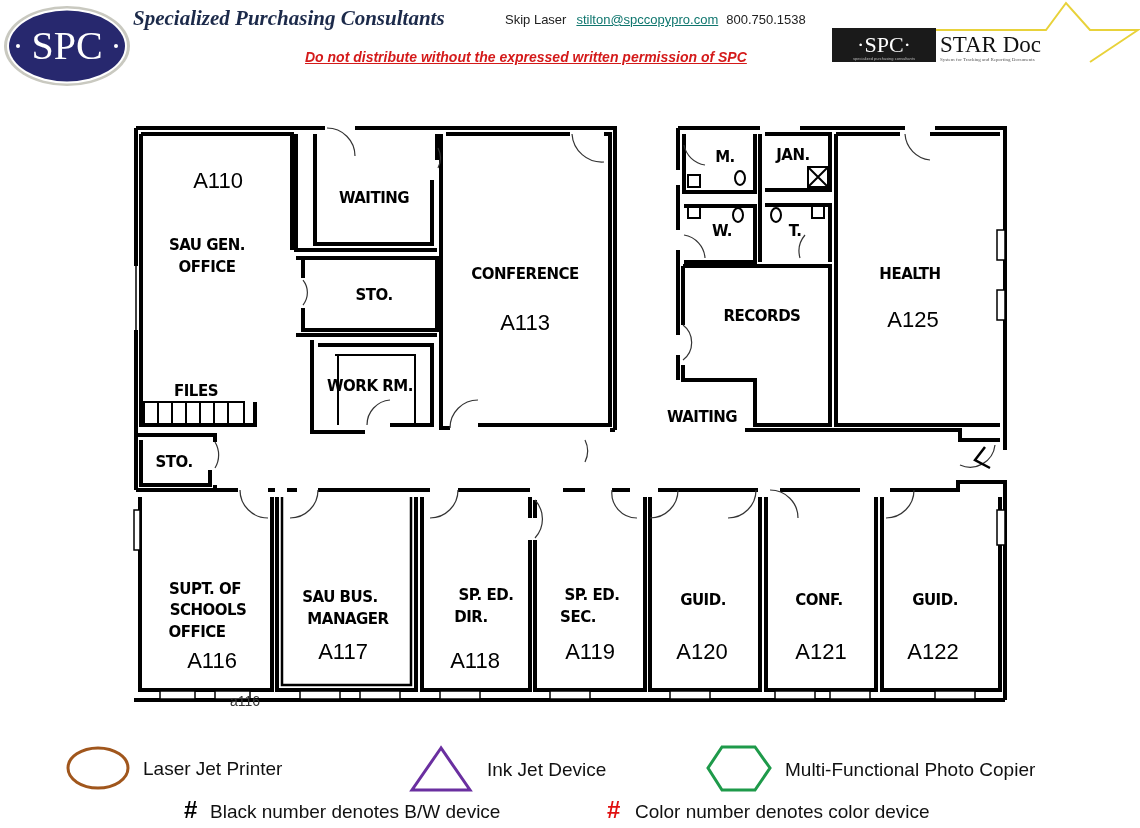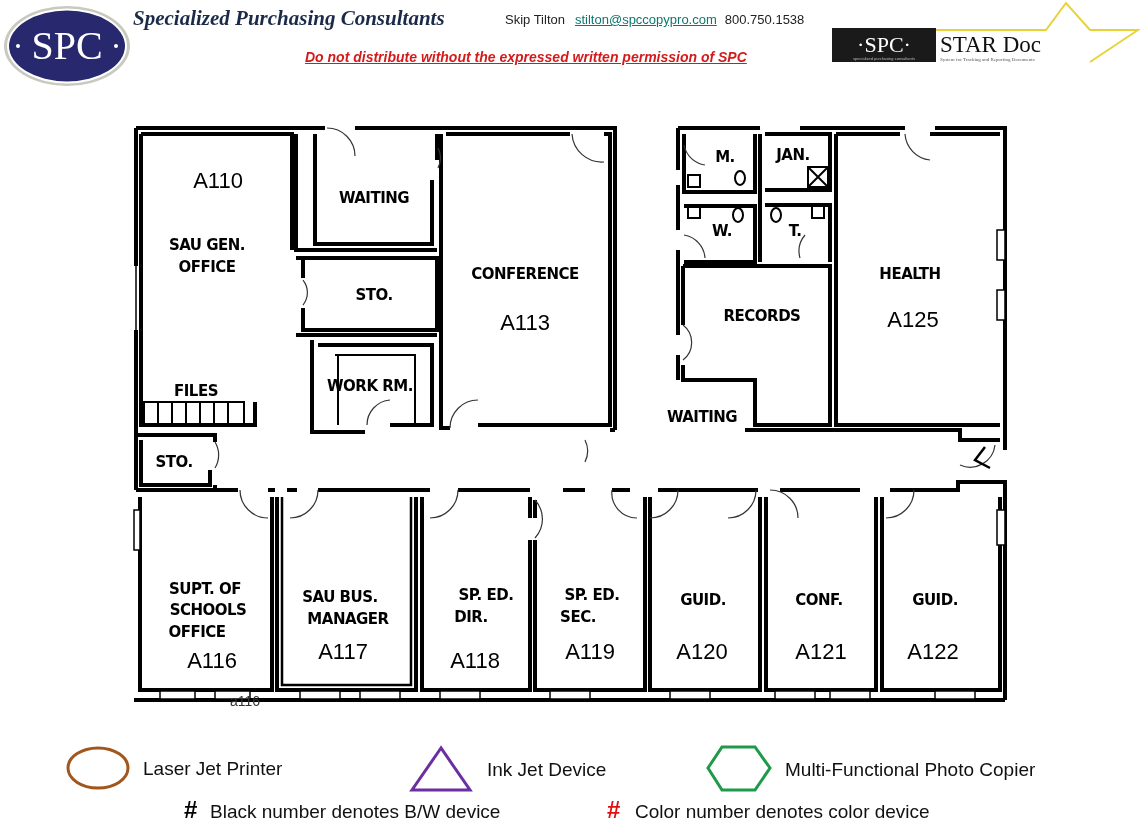--- a/index.html
+++ b/index.html
@@ -24,21 +24,21 @@
   <ellipse cx="65" cy="42" rx="63" ry="40" fill="#c9c9c0"></ellipse>
   <ellipse cx="65" cy="42" rx="60" ry="37.5" fill="#ffffff"></ellipse>
   <ellipse cx="65" cy="42" rx="58" ry="35.5" fill="#27286e"></ellipse>
   <text x="65" y="55" text-anchor="middle" font-family="Liberation Serif, serif" font-size="40" fill="#ffffff">SPC</text>
   <circle cx="16" cy="42" r="2" fill="#ffffff"></circle>
   <circle cx="114" cy="42" r="2" fill="#ffffff"></circle>
 </svg>
 
 <div class="abs company">Specialized Purchasing Consultants</div>
 <div class="abs contact">
-  <span>Skip Tilton</span><a>stilton@spccopypro.com</a><span>800.750.1538</span>
+  <span>Skip Laser</span><a>stilton@spccopypro.com</a><span>800.750.1538</span>
 </div>
 <div class="abs warning">Do not distribute without the expressed written permission of SPC</div>
 
 <svg id="stardoc" class="abs" viewBox="0 0 312 70">
   <polyline points="40,30 218,30 238,3 262,30 310,30 262,62" fill="none" stroke="#e8d23a" stroke-width="2"></polyline>
   <rect x="4" y="28" width="104" height="34" fill="#1a1a1a"></rect>
   <text x="56" y="52" text-anchor="middle" font-family="Liberation Serif, serif" font-size="22" fill="#ffffff">·SPC·</text>
   <text x="56" y="60" text-anchor="middle" font-family="Liberation Sans, sans-serif" font-size="4" fill="#bbbbbb">specialized purchasing consultants</text>
   <text x="112" y="52" font-family="Liberation Serif, serif" font-size="23" fill="#111111">STAR Doc</text>
   <text x="112" y="61" font-family="Liberation Serif, serif" font-size="5" fill="#555555">System for Tracking and Reporting Documents</text>

